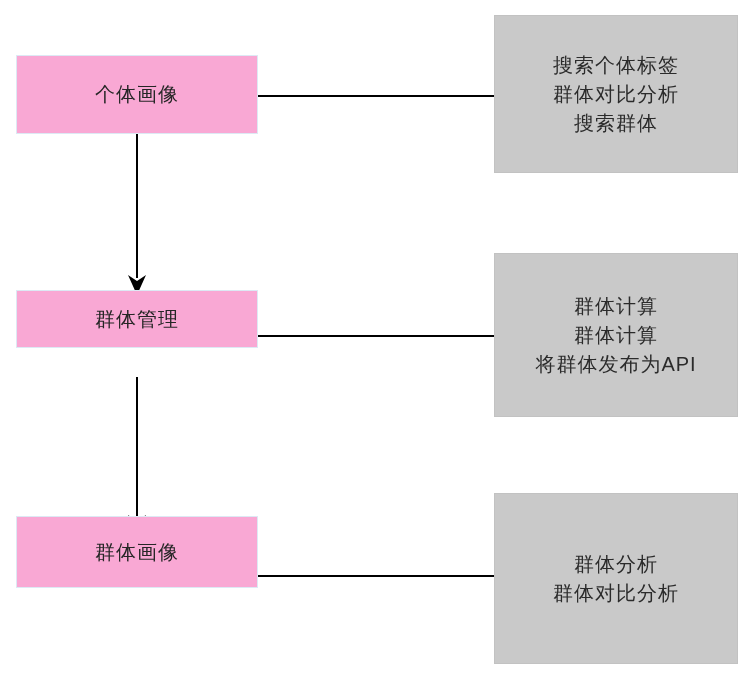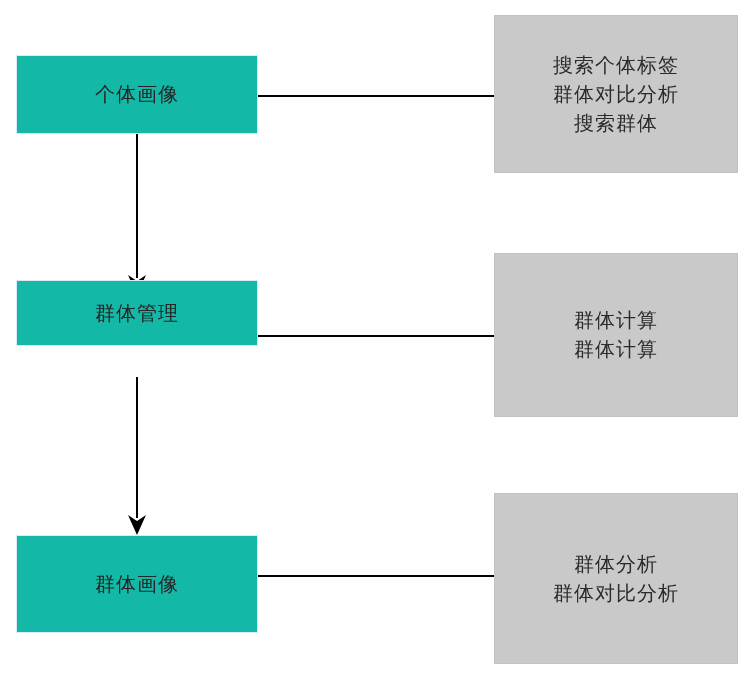--- a/index.html
+++ b/index.html
@@ -20,33 +20,33 @@
     left: 0;
     top: 0;
     width: 754px;
     height: 674px;
     pointer-events: none;
   }
   .node {
     position: absolute;
     left: 16px;
     width: 242px;
-    background: #14b8a6;
+    background: #f9a8d4;
     border: 1px solid #dde9f4;
     box-sizing: border-box;
     display: flex;
     align-items: center;
     justify-content: center;
     font-size: 20px;
     color: #262626;
     letter-spacing: 1px;
   }
   .node.row1 { top: 55px;  height: 79px; }
-  .node.row2 { top: 280px; height: 66px; }
-  .node.row3 { top: 535px; height: 98px; }
+  .node.row2 { top: 290px; height: 58px; }
+  .node.row3 { top: 516px; height: 72px; }
 
   .feature {
     position: absolute;
     left: 494px;
     width: 244px;
     background: #c9c9c9;
     border: 1px solid #c2c2c2;
     box-sizing: border-box;
     display: flex;
     flex-direction: column;
@@ -91,19 +91,20 @@
   </div>
 
   <div class="feature row1">
     <div>搜索个体标签</div>
     <div>群体对比分析</div>
     <div>搜索群体</div>
   </div>
   <div class="feature row2">
     <div>群体计算</div>
     <div>群体计算</div>
+    <div>将群体发布为API</div>
   </div>
   <div class="feature row3">
     <div>群体分析</div>
     <div>群体对比分析</div>
   </div>
 
 </div>
 
 </body></html>

